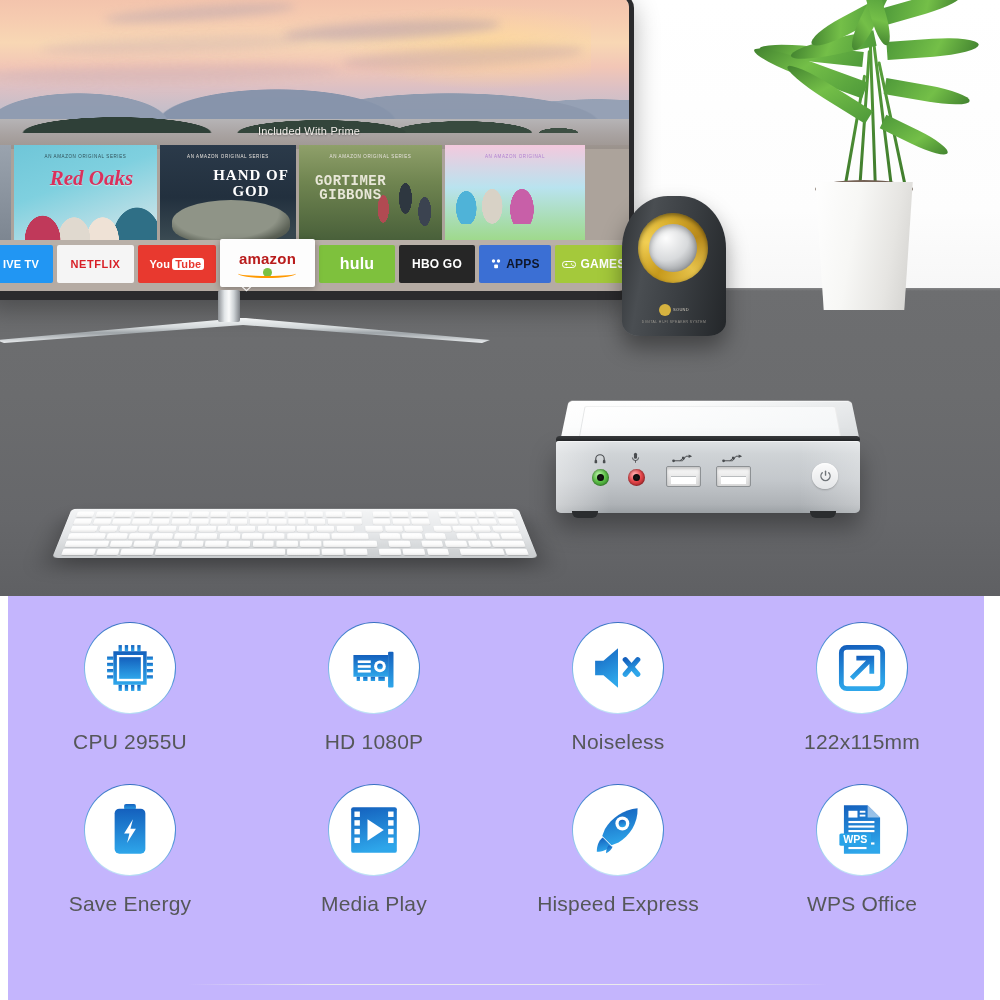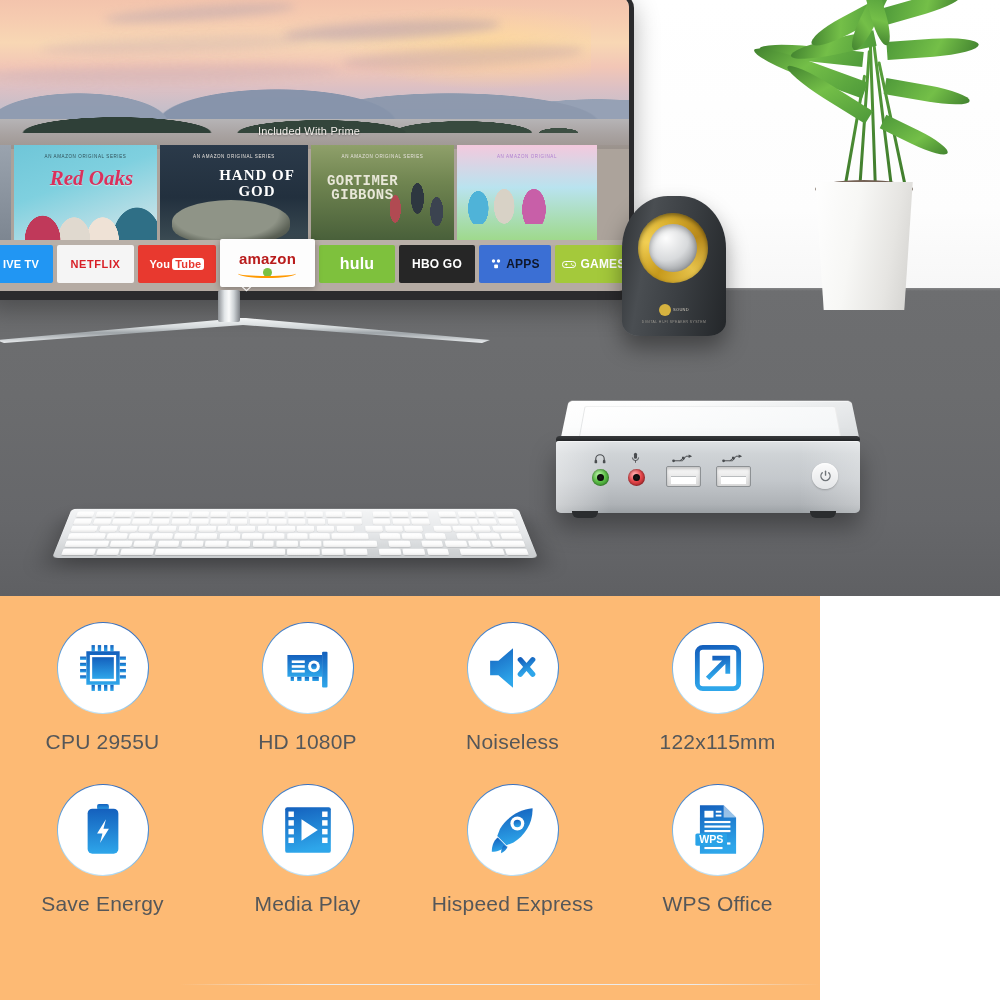--- a/index.html
+++ b/index.html
@@ -129,21 +129,21 @@
   }
   .p-tumble { width:131px; background:linear-gradient(175deg,#7fbf4d 0%,#5fa23c 45%,#3f7c33 100%); }
   .p-tumble .ptitle { font-family:"Liberation Serif", serif; color:#2bb3d4; font-size:15px; margin-left:46px; margin-top:-12px; text-shadow:0 1px 2px rgba(0,0,0,.35); }
   .p-tumble::after {
     content:""; position:absolute; bottom:4px; left:6px; width:70px; height:52px;
     background:
       radial-gradient(ellipse 11px 20px at 30% 60%, #e95fa0 0 78%, transparent 80%),
       radial-gradient(ellipse 12px 22px at 62% 55%, #2f7fd6 0 78%, transparent 80%),
       radial-gradient(ellipse 9px 9px at 86% 40%, #f5c23a 0 78%, transparent 80%);
   }
-  .p-hand { width:148px; background:linear-gradient(180deg,#2b3a4a 0%,#22303e 55%,#3a4a52 100%);padding-left:34px; }
+  .p-hand { width:136px; background:linear-gradient(180deg,#2b3a4a 0%,#22303e 55%,#3a4a52 100%);padding-left:34px; }
   .p-hand .ptitle { color:#ffffff; font-size:15px; letter-spacing:1px; margin-top:-18px; font-family:"Liberation Serif", serif; }
   .p-hand::after {
     content:""; position:absolute; bottom:-4px; left:12px; width:118px; height:44px; border-radius:50% 50% 40% 40%;
     background: radial-gradient(ellipse at 45% 30%, #8f9487 0 58%, #5d6358 75%, #3e453d 100%);
   }
   .p-gort { width:143px; background:linear-gradient(180deg,#8fa06a 0%,#6f8450 40%,#49603a 100%); }
   .p-gort .ptitle { color:#e8e7d8; font-size:14px; line-height:.98; letter-spacing:.5px; margin-right:52px; margin-top:-8px; font-family:Liberation Mono, monospace; }
   .p-gort::after {
     content:""; position:absolute; right:4px; bottom:6px; width:74px; height:66px;
     background:
@@ -319,21 +319,21 @@
   .kb-row { display:flex; gap:2.5px; margin-bottom:2.5px; }
   .key {
     height:12px; border-radius:2px; flex:1 1 auto;
     background: linear-gradient(180deg,#ffffff 0%,#fbfbfb 60%,#eaeaea 100%);
     box-shadow: 0 1px 1px rgba(0,0,0,.16);
   }
   .key.w15 { flex:1.5; } .key.w18 { flex:1.8; } .key.w20 { flex:2; }
   .key.w25 { flex:2.5; } .key.w60 { flex:6; } .key.gapx { flex:0 0 7px; background:none; box-shadow:none; }
 
   
-  .features { position:absolute; left:0; top:596px; width:820px; height:404px; background:#fdba74; }
+  .features { position:absolute; left:8px; top:596px; width:976px; height:404px; background:#c4b5fd; }
   .frow { display:flex; width:100%; }
   .fitem { flex:1 1 25%; display:flex; flex-direction:column; align-items:center; }
   .frow.r1 .fitem { padding-top:26px; }
   .frow.r2 .fitem { padding-top:30px; }
   .ring {
     width:92px; height:92px; border-radius:50%;
     display:flex; align-items:center; justify-content:center;
     position:relative;
     background:
       linear-gradient(#fff,#fff) padding-box,

